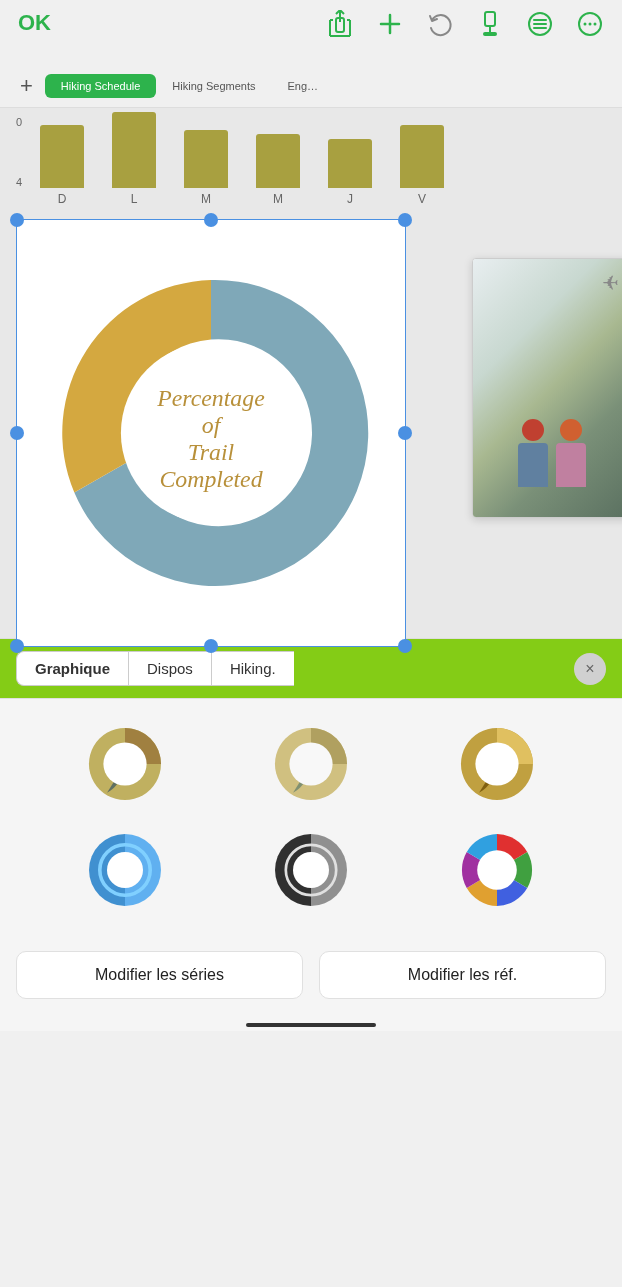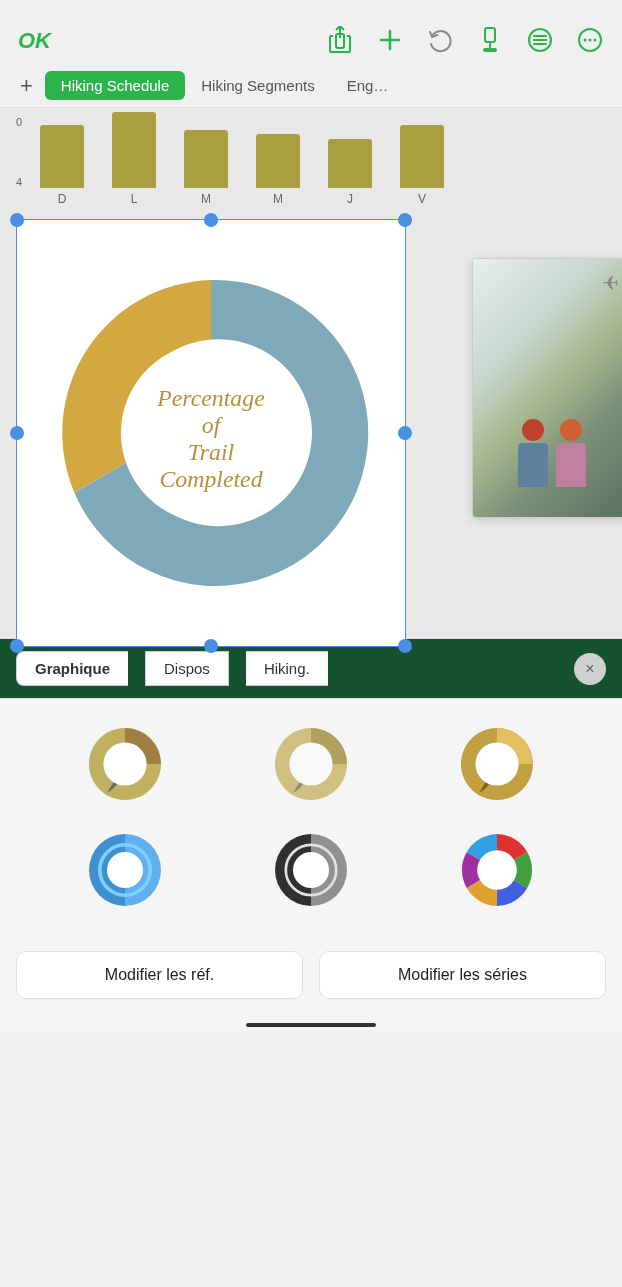--- a/index.html
+++ b/index.html
@@ -7,26 +7,25 @@
       width: 622px;
       min-height: 1287px;
       background: #f0f0f0;
       font-family: -apple-system, BlinkMacSystemFont, 'Helvetica Neue', sans-serif;
       overflow-x: hidden;
     }
 
     
     .toolbar {
       display: flex;
-      align-items: flex-end;
+      align-items: flex-start;
       justify-content: space-between;
       padding: 10px 18px;
       background: #f0f0f0;
       height: 64px;
-      font-style: italic;
     }
     .toolbar-ok {
       color: #2db34c;
       font-size: 22px;
       font-weight: 600;
     }
     .toolbar-icons {
       display: flex;
       gap: 22px;
       align-items: center;
@@ -54,21 +53,21 @@
     }
     .tab-add {
       color: #555;
       font-size: 22px;
       padding: 0 12px;
       font-weight: 300;
     }
     .tab-item {
       padding: 6px 16px;
       border-radius: 6px;
-      font-size: 15px;
+      font-size: 11px;
       white-space: nowrap;
     }
     .tab-item.active {
       background: #2db34c;
       color: white;
       font-weight: 500;
     }
     .tab-item.inactive {
       color: #555;
     }
@@ -232,23 +231,23 @@
       background: #f5f5f5;
       border-top: 1px solid #ddd;
       padding: 0;
     }
 
     
     .chart-tabs {
       display: flex;
       align-items: center;
       padding: 12px 16px;
-      gap: 17px;
+      gap: 0;
       border-bottom: 1px solid #e0e0e0;
-      background: #14532d;
+      background: #84cc16;
     }
     .chart-tab {
       padding: 8px 18px;
       border: 1px solid #ccc;
       background: white;
       font-size: 15px;
       cursor: pointer;
       color: #333;
     }
     .chart-tab:first-child { border-radius: 8px 0 0 8px; border-right: none; }
@@ -574,21 +573,21 @@
         <path d="M83.6 70 A40 40 0 0 1 50 90 L 50 50 Z" fill="#4060e0"></path>
         <path d="M50 90 A40 40 0 0 1 16.4 70 L 50 50 Z" fill="#e0a030"></path>
         <path d="M16.4 70 A40 40 0 0 1 16.4 30 L 50 50 Z" fill="#a030a0"></path>
         <path d="M16.4 30 A40 40 0 0 1 50 10 L 50 50 Z" fill="#30a0e0"></path>
         <circle cx="50" cy="50" r="22" fill="white"></circle>
       </svg>
     </div>
   </div>
 
   <div class="action-buttons">
+    <button class="action-btn">Modifier les séries</button>
     <button class="action-btn">Modifier les réf.</button>
-    <button class="action-btn">Modifier les séries</button>
   </div>
 
 
   <div class="home-indicator">
     <div style="width:130px; height:4px; background:#333; border-radius:2px;"></div>
   </div>
 </div>
 
 </body></html>

